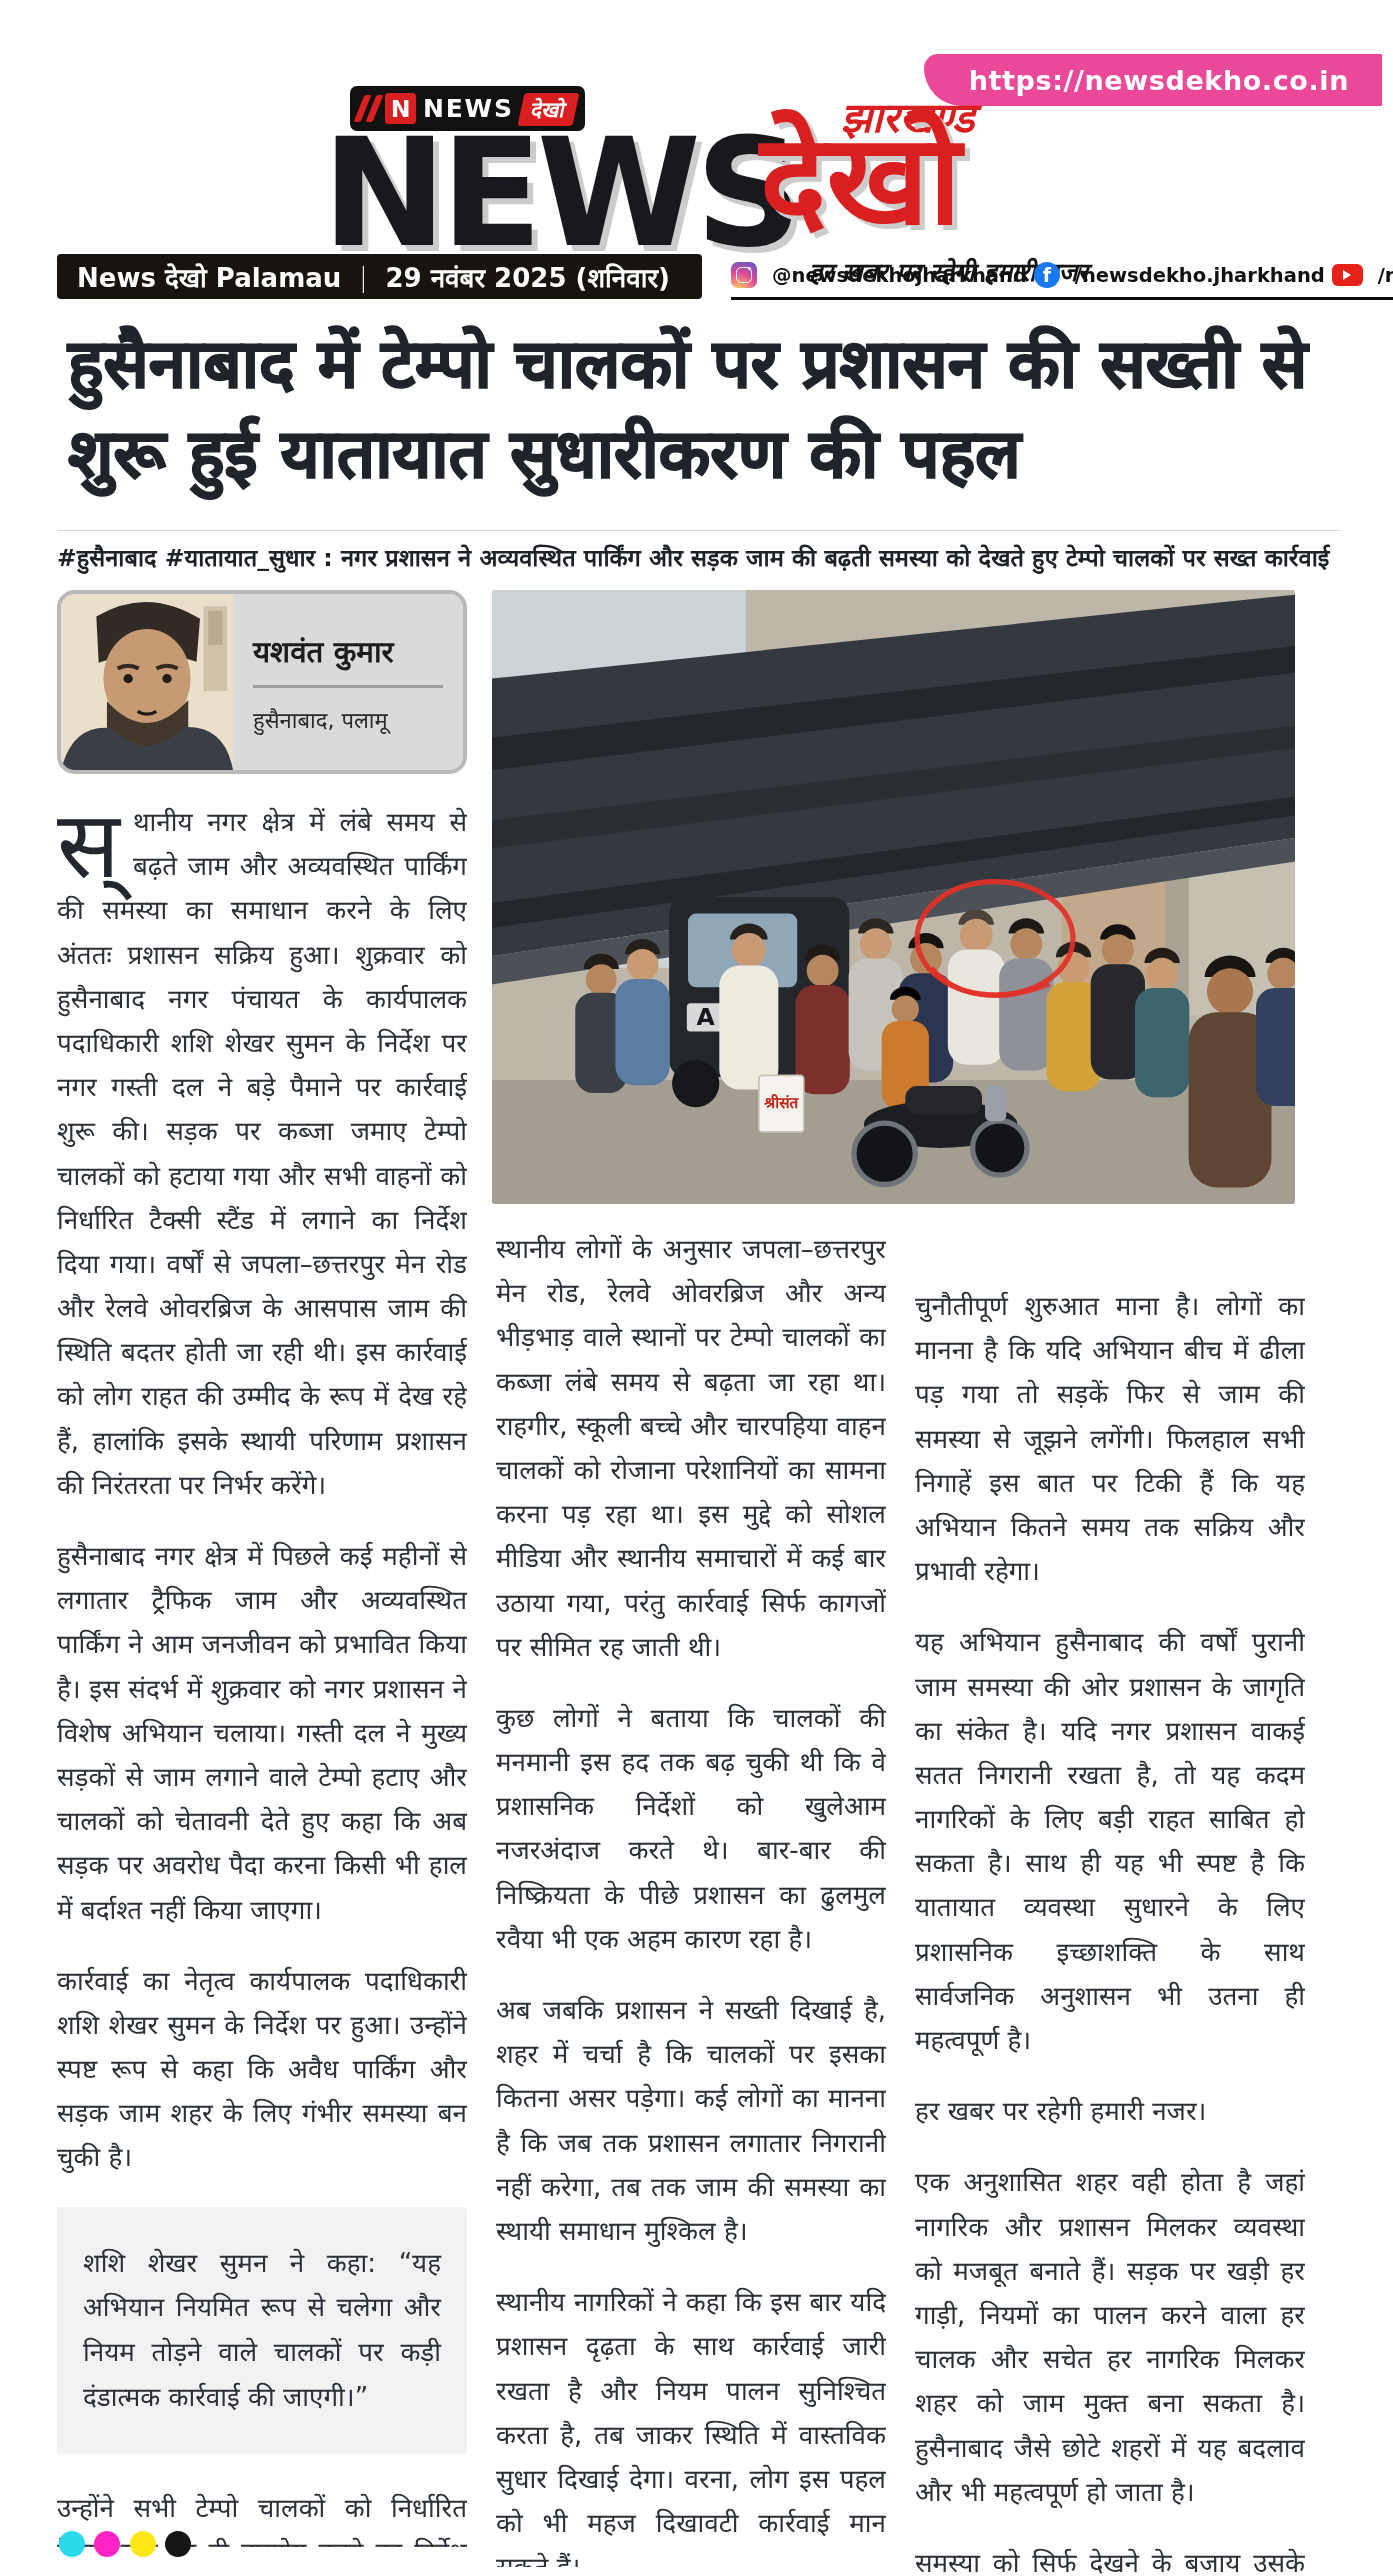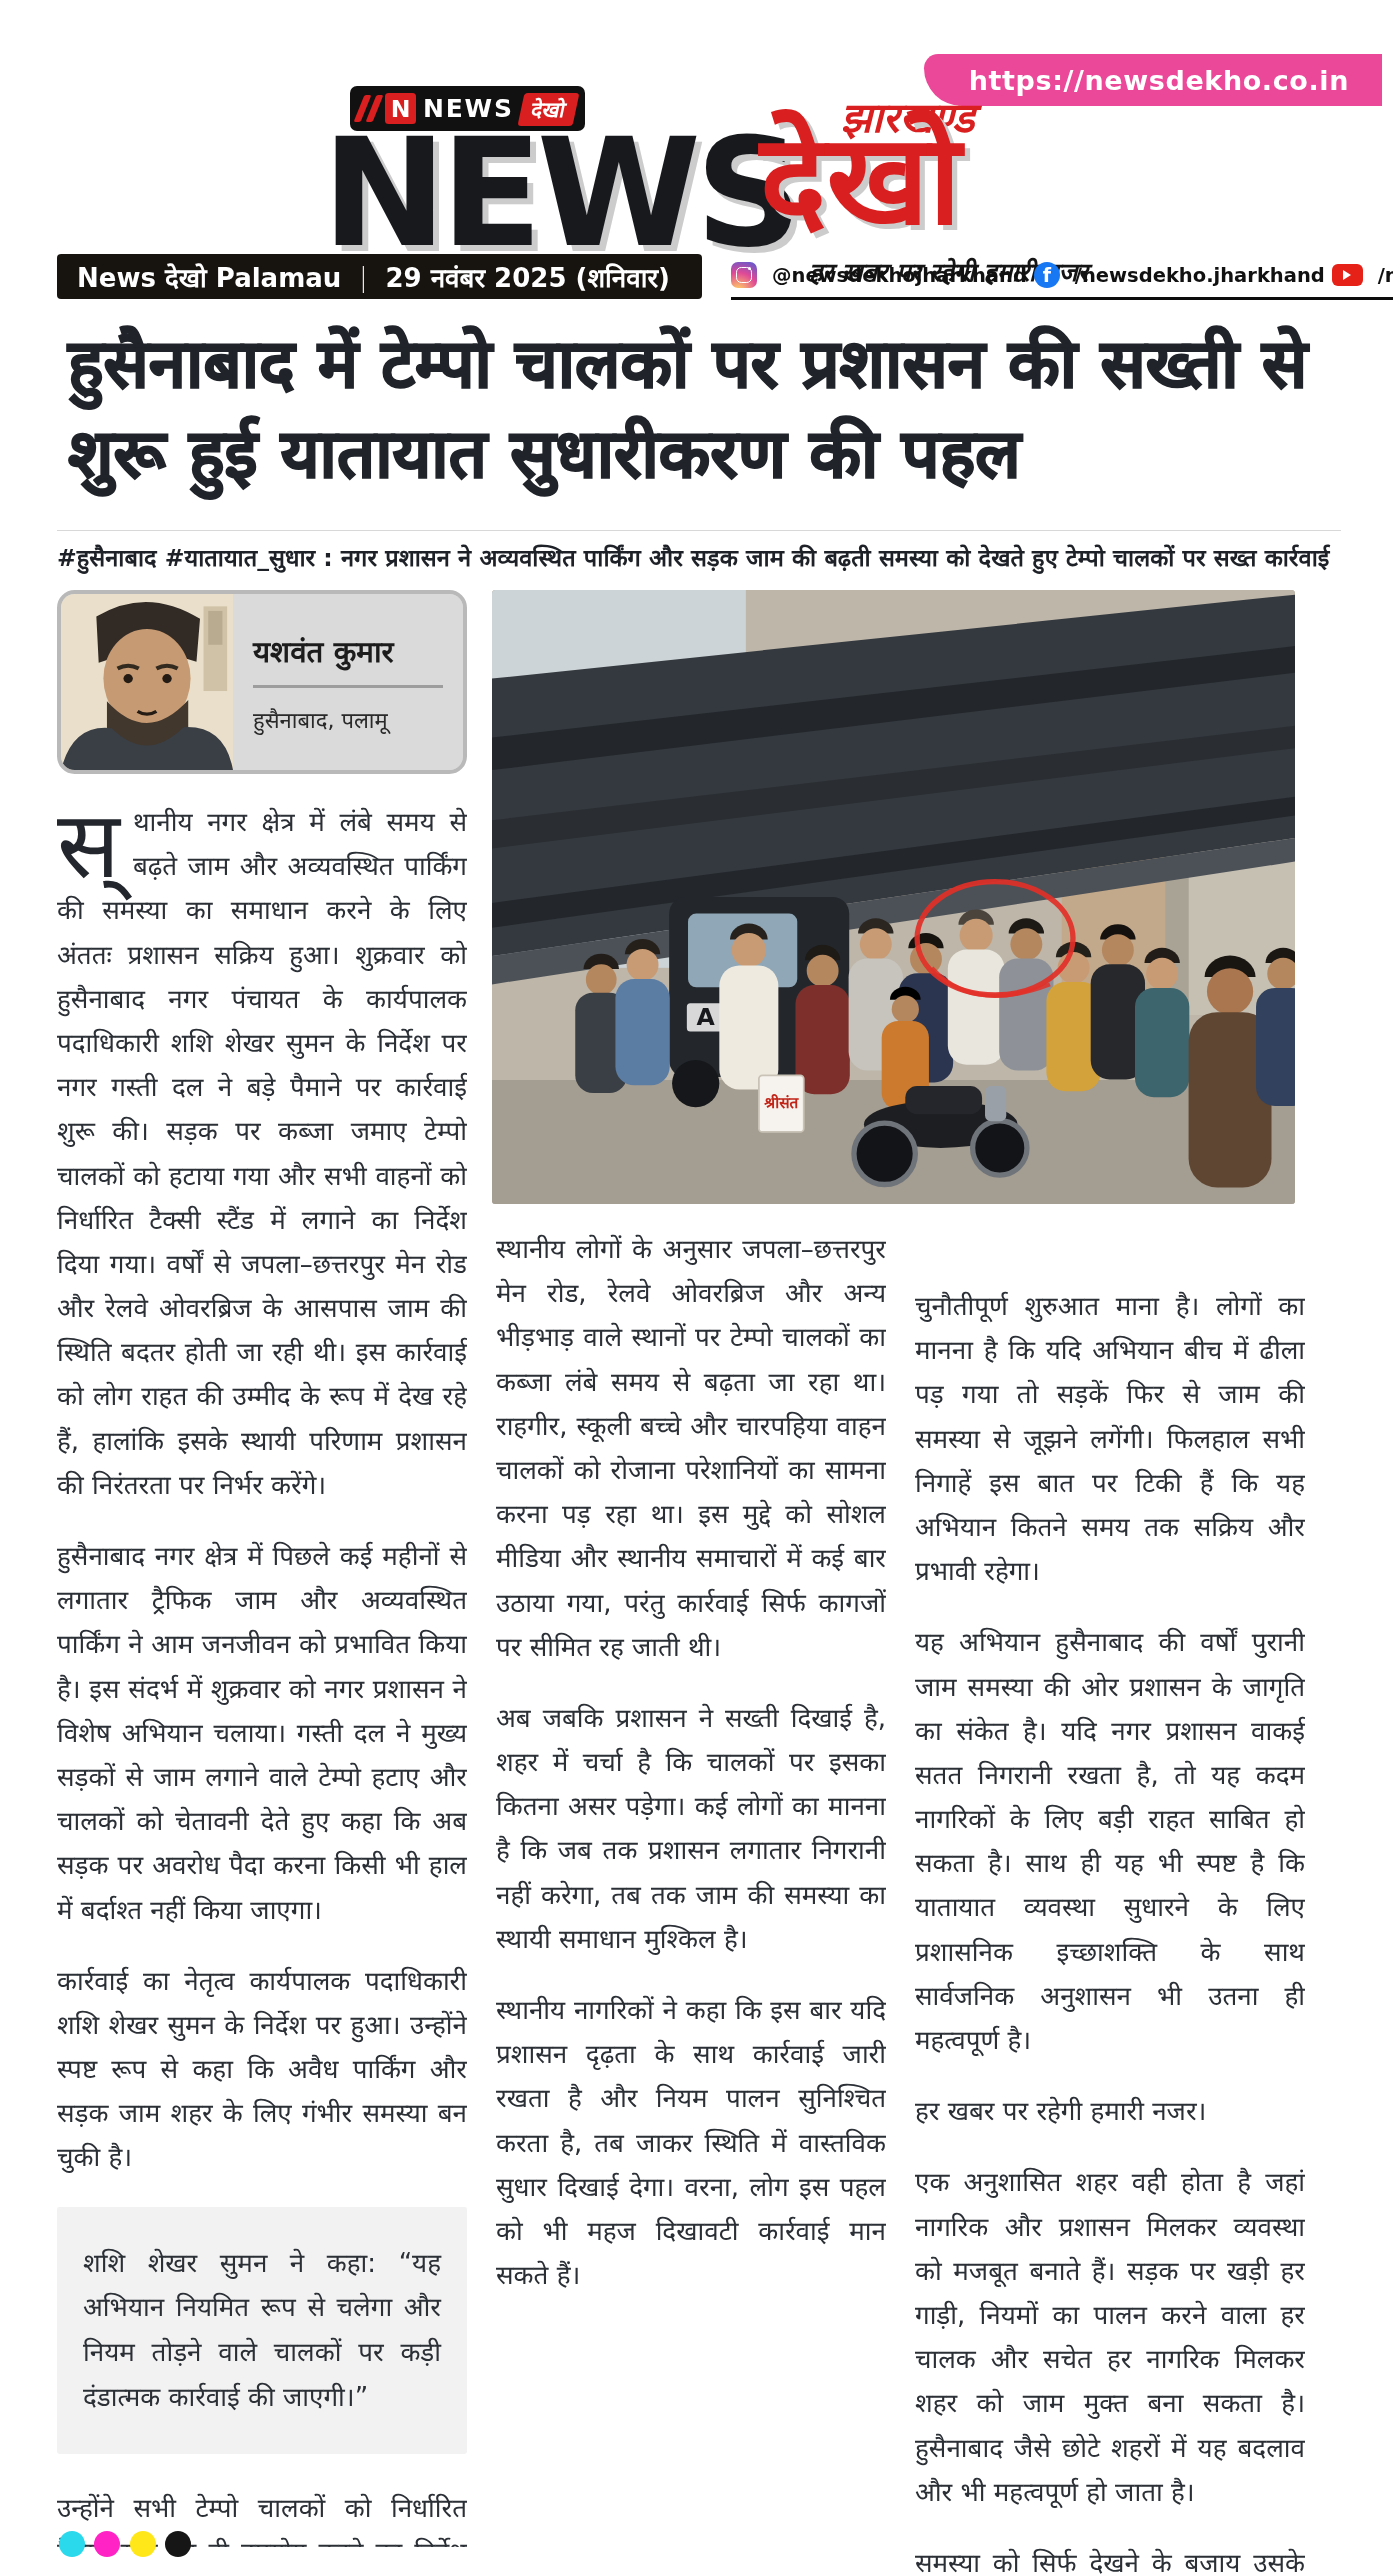--- a/index.html
+++ b/index.html
@@ -280,20 +280,21 @@
   <div class="col col1">
     <p><span class="dropcap">स्</span><span>थानीय नगर क्षेत्र में लंबे समय से बढ़ते जाम और अव्यवस्थित पार्किंग की समस्या का समाधान करने के लिए अंततः प्रशासन सक्रिय हुआ। शुक्रवार को हुसैनाबाद नगर पंचायत के कार्यपालक पदाधिकारी शशि शेखर सुमन के निर्देश पर नगर गस्ती दल ने बड़े पैमाने पर कार्रवाई शुरू की। सड़क पर कब्जा जमाए टेम्पो चालकों को हटाया गया और सभी वाहनों को निर्धारित टैक्सी स्टैंड में लगाने का निर्देश दिया गया। वर्षों से जपला–छत्तरपुर मेन रोड और रेलवे ओवरब्रिज के आसपास जाम की स्थिति बदतर होती जा रही थी। इस कार्रवाई को लोग राहत की उम्मीद के रूप में देख रहे हैं, हालांकि इसके स्थायी परिणाम प्रशासन की निरंतरता पर निर्भर करेंगे।</span></p>
     <p>हुसैनाबाद नगर क्षेत्र में पिछले कई महीनों से लगातार ट्रैफिक जाम और अव्यवस्थित पार्किंग ने आम जनजीवन को प्रभावित किया है। इस संदर्भ में शुक्रवार को नगर प्रशासन ने विशेष अभियान चलाया। गस्ती दल ने मुख्य सड़कों से जाम लगाने वाले टेम्पो हटाए और चालकों को चेतावनी देते हुए कहा कि अब सड़क पर अवरोध पैदा करना किसी भी हाल में बर्दाश्त नहीं किया जाएगा।</p>
     <p>कार्रवाई का नेतृत्व कार्यपालक पदाधिकारी शशि शेखर सुमन के निर्देश पर हुआ। उन्होंने स्पष्ट रूप से कहा कि अवैध पार्किंग और सड़क जाम शहर के लिए गंभीर समस्या बन चुकी है।</p>
     <blockquote class="quote-box">शशि शेखर सुमन ने कहा: “यह अभियान नियमित रूप से चलेगा और नियम तोड़ने वाले चालकों पर कड़ी दंडात्मक कार्रवाई की जाएगी।”</blockquote>
     <p>उन्होंने सभी टेम्पो चालकों को निर्धारित टैक्सी स्टैंड का ही उपयोग करने का निर्देश दिया और कहा कि आगे से किसी भी प्रकार की मनमानी को बर्दाश्त नहीं किया जाएगा।</p>
   </div>
 
   <div class="col col2">
     <p>स्थानीय लोगों के अनुसार जपला–छत्तरपुर मेन रोड, रेलवे ओवरब्रिज और अन्य भीड़भाड़ वाले स्थानों पर टेम्पो चालकों का कब्जा लंबे समय से बढ़ता जा रहा था। राहगीर, स्कूली बच्चे और चारपहिया वाहन चालकों को रोजाना परेशानियों का सामना करना पड़ रहा था। इस मुद्दे को सोशल मीडिया और स्थानीय समाचारों में कई बार उठाया गया, परंतु कार्रवाई सिर्फ कागजों पर सीमित रह जाती थी।</p>
+    <p>कुछ लोगों ने बताया कि चालकों की मनमानी इस हद तक बढ़ चुकी थी कि वे प्रशासनिक निर्देशों को खुलेआम नजरअंदाज करते थे। बार-बार की निष्क्रियता के पीछे प्रशासन का ढुलमुल रवैया भी एक अहम कारण रहा है।</p>
     <p>अब जबकि प्रशासन ने सख्ती दिखाई है, शहर में चर्चा है कि चालकों पर इसका कितना असर पड़ेगा। कई लोगों का मानना है कि जब तक प्रशासन लगातार निगरानी नहीं करेगा, तब तक जाम की समस्या का स्थायी समाधान मुश्किल है।</p>
     <p>स्थानीय नागरिकों ने कहा कि इस बार यदि प्रशासन दृढ़ता के साथ कार्रवाई जारी रखता है और नियम पालन सुनिश्चित करता है, तब जाकर स्थिति में वास्तविक सुधार दिखाई देगा। वरना, लोग इस पहल को भी महज दिखावटी कार्रवाई मान सकते हैं।</p>
 
   </div>
 
   <div class="col col3">
     <p>चुनौतीपूर्ण शुरुआत माना है। लोगों का मानना है कि यदि अभियान बीच में ढीला पड़ गया तो सड़कें फिर से जाम की समस्या से जूझने लगेंगी। फिलहाल सभी निगाहें इस बात पर टिकी हैं कि यह अभियान कितने समय तक सक्रिय और प्रभावी रहेगा।</p>
     <p>यह अभियान हुसैनाबाद की वर्षों पुरानी जाम समस्या की ओर प्रशासन के जागृति का संकेत है। यदि नगर प्रशासन वाकई सतत निगरानी रखता है, तो यह कदम नागरिकों के लिए बड़ी राहत साबित हो सकता है। साथ ही यह भी स्पष्ट है कि यातायात व्यवस्था सुधारने के लिए प्रशासनिक इच्छाशक्ति के साथ सार्वजनिक अनुशासन भी उतना ही महत्वपूर्ण है।</p>
     <p>हर खबर पर रहेगी हमारी नजर।</p>
     <p>एक अनुशासित शहर वही होता है जहां नागरिक और प्रशासन मिलकर व्यवस्था को मजबूत बनाते हैं। सड़क पर खड़ी हर गाड़ी, नियमों का पालन करने वाला हर चालक और सचेत हर नागरिक मिलकर शहर को जाम मुक्त बना सकता है। हुसैनाबाद जैसे छोटे शहरों में यह बदलाव और भी महत्वपूर्ण हो जाता है।</p>

